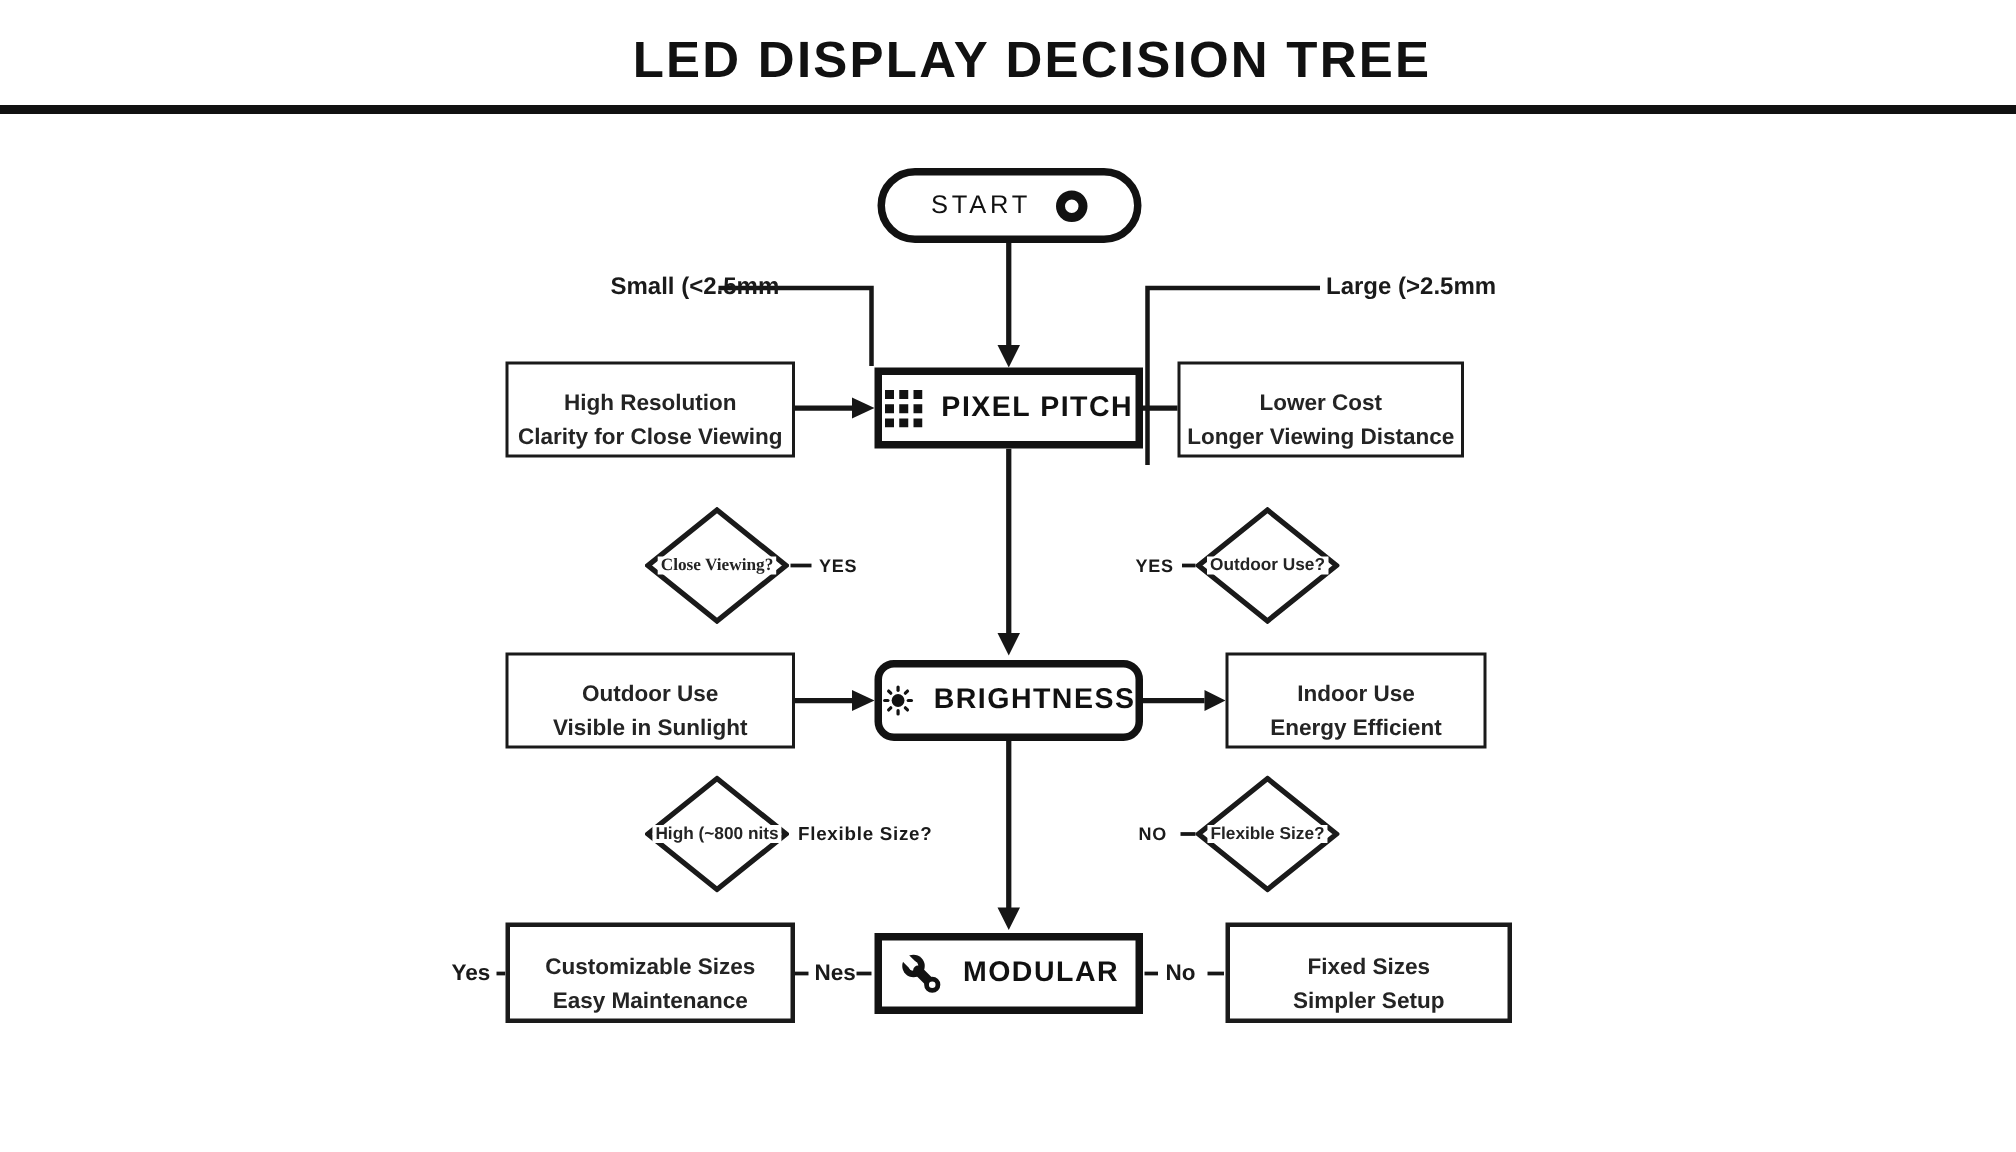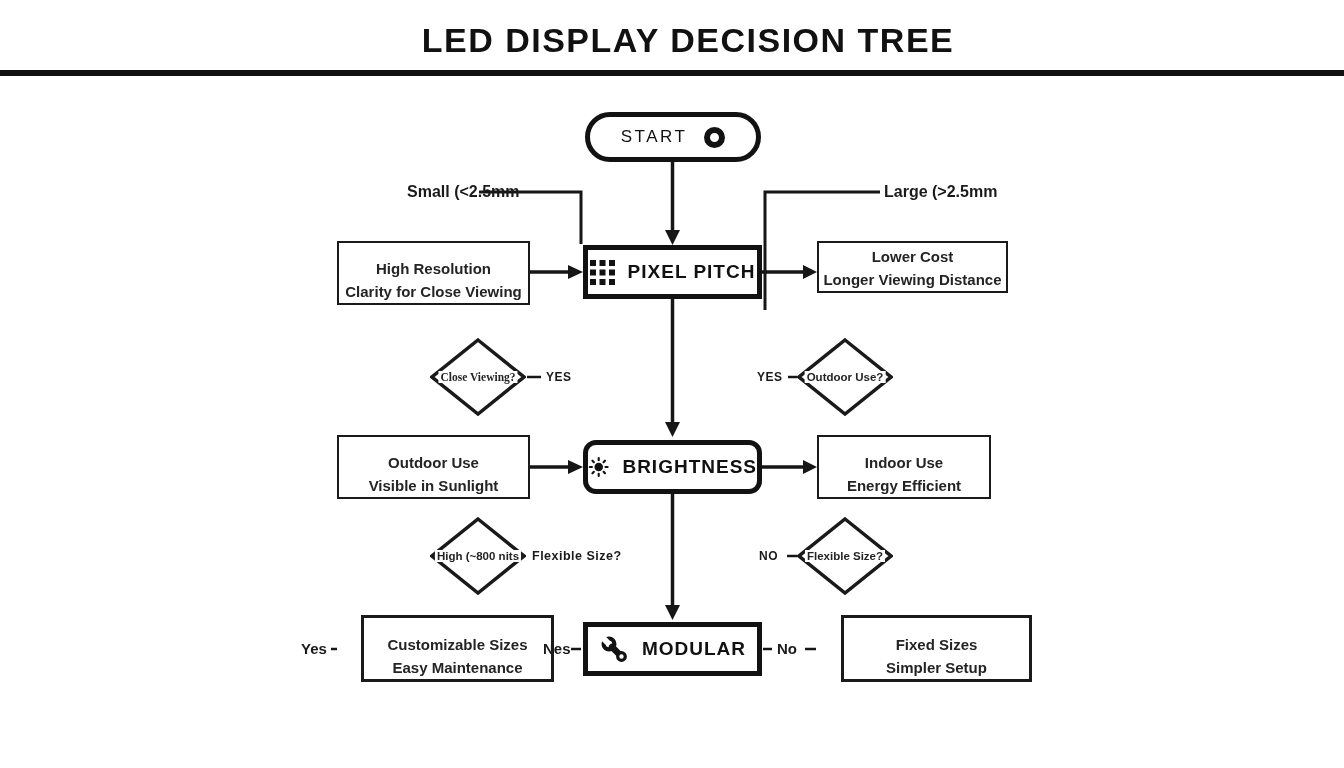--- a/index.html
+++ b/index.html
@@ -15,21 +15,21 @@
       display:flex;align-items:center;justify-content:center;gap:17px;
       font-size:17px;font-weight:normal;letter-spacing:2.5px;color:#111;}
   .ring{width:21px;height:21px;box-sizing:border-box;border:6px solid #121212;border-radius:50%;}
 
   .node-box{position:absolute;box-sizing:border-box;background:#fff;border:5.5px solid #121212;
       display:flex;align-items:center;justify-content:center;gap:13px;
       font-size:19px;font-weight:bold;letter-spacing:1px;color:#111;}
   .side-box{position:absolute;box-sizing:border-box;background:#fff;border:2.5px solid #1a1a1a;
       display:flex;flex-direction:column;align-items:center;justify-content:flex-end;
       text-align:center;font-size:15px;font-weight:bold;color:#242424;line-height:1.5;}
-  .side-box.thick{border-width:3px;margin-left:24px;}
+  .side-box.thick{border-width:3px;}
 
   .diamond{position:absolute;width:96px;height:78px;}
   .diamond svg{position:absolute;left:0;top:0;}
   .diamond-label{position:absolute;top:50%;left:50%;transform:translate(-50%,-50%);
       font-size:11.5px;font-weight:bold;color:#242424;white-space:nowrap;
       background:#fff;padding:0 2px;}
 
   .edge-label{position:absolute;font-weight:bold;color:#1a1a1a;white-space:nowrap;}
   .branch-label{font-size:16px;}
   .answer-label{font-size:12px;letter-spacing:0.5px;}
@@ -101,21 +101,21 @@
           <rect x="9.5" y="9.5" width="6" height="6"></rect>
           <rect x="19" y="9.5" width="6" height="6"></rect>
         <rect x="0" y="19" width="6" height="6"></rect>
           <rect x="9.5" y="19" width="6" height="6"></rect>
           <rect x="19" y="19" width="6" height="6"></rect>
       </g>
     </svg>
     <span>PIXEL PITCH</span>
   </div>
 
-  <div class="side-box" style="left:817px;top:241px;width:191px;height:52px;">
+  <div class="side-box" style="left:785px;top:241px;width:191px;height:64px;">
     <span>Lower Cost</span>
     <span>Longer Viewing Distance</span>
   </div>
 
   <div class="diamond" style="left:430px;top:338px;font-family:Liberation Serif, serif;">
     <svg width="96" height="78" viewBox="0 0 96 78">
         <polygon points="48,2 94,39 48,76 2,39" fill="#fff" stroke="#1a1a1a" stroke-width="3.5"></polygon>
       </svg>
     <span class="diamond-label">Close Viewing?</span>
   </div>

